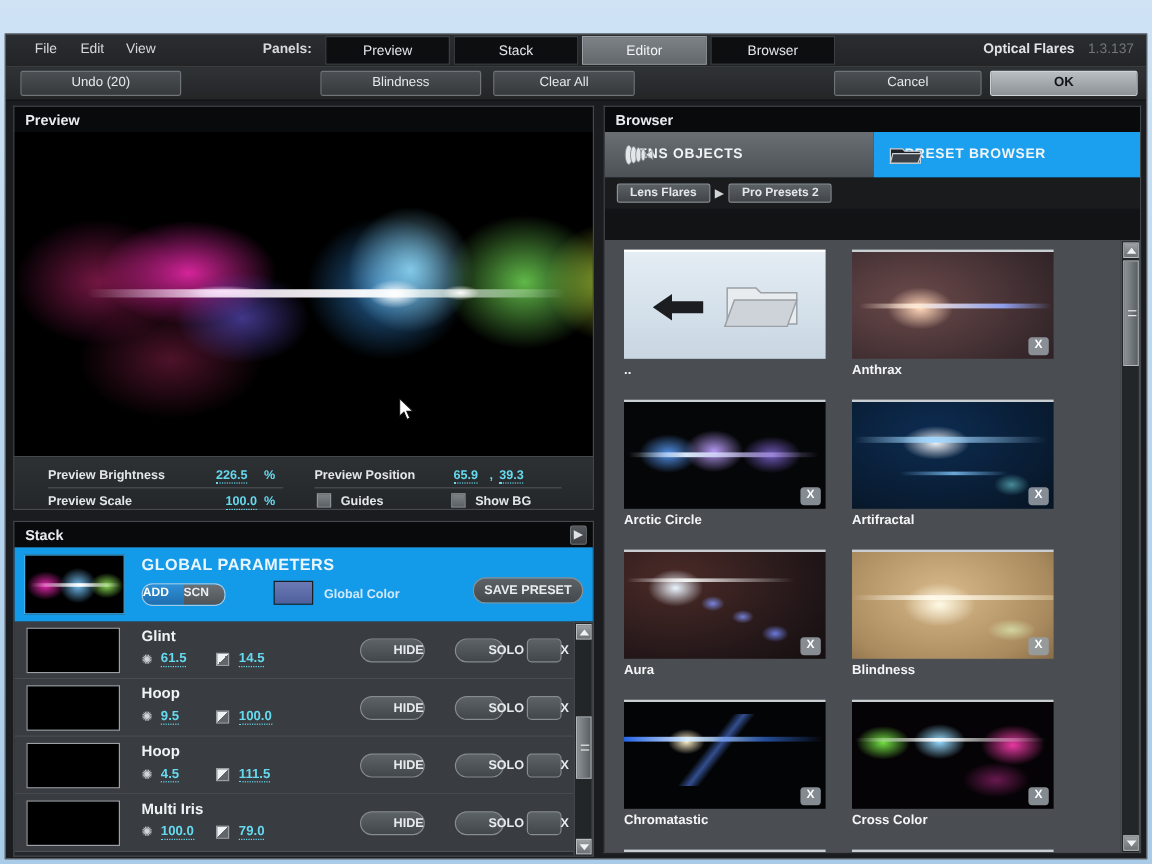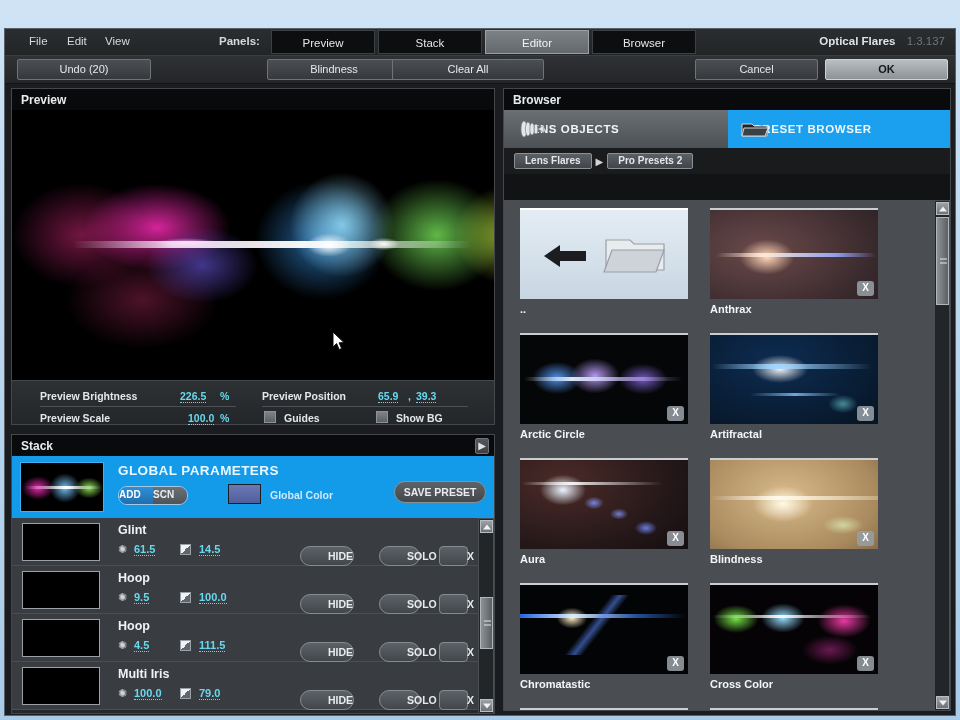--- a/index.html
+++ b/index.html
@@ -187,21 +187,21 @@
            font-weight: bold; color: #f0f3f5; }
   .sunicon { position: absolute; left: 106px; top: 25px; font-size: 11px; color: #cfd4d8; }
   .sval1 { position: absolute; left: 122px; top: 25px; font-size: 11px; color: #66d9ef;
            font-weight: bold; border-bottom: 1px dotted #66d9ef; }
   .sqicon { position: absolute; left: 168px; top: 26px; width: 11px; height: 11px;
             background: linear-gradient(135deg,#f0f2f4 50%, #61666b 50%);
             border: 1px solid #9aa0a6; }
   .sval2 { position: absolute; left: 187px; top: 25px; font-size: 11px; color: #66d9ef;
            font-weight: bold; border-bottom: 1px dotted #66d9ef; }
   .pill {
-    position: absolute; top: 28px; height: 20px; line-height: 18px; text-align: center;
+    position: absolute; top: 14px; height: 20px; line-height: 18px; text-align: center;
     font-size: 10.5px; font-weight: bold; color: #e8ebee; border-radius: 10px;
     background: linear-gradient(180deg,#5d6267,#42474b);
     border: 1px solid #868c91;
     padding-left: 27px;
   }
   .pill.hide { right: 128px; width: 54px; }
   .pill.solo { right: 62px; width: 41px; }
   .pill.xb   { right: 14px; width: 24px; border-radius: 4px; }
 
   
@@ -297,21 +297,21 @@
       </div>
       <div class="brandwrap">
         <span class="brand">Optical Flares</span>
         <span class="ver">1.3.137</span>
       </div>
     </div>
 
     <div class="actionrow">
       <div class="abtn" style="left:12px;  width:134px">Undo (20)</div>
       <div class="abtn" style="left:262px; width:134px">Blindness</div>
-      <div class="abtn" style="left:387px; width:152px">Clear All</div>
+      <div class="abtn" style="left:406px; width:118px">Clear All</div>
       <div class="abtn" style="right:137px; width:123px">Cancel</div>
       <div class="abtn primary" style="right:7px; width:123px">OK</div>
     </div>
 
     <div class="body">
 
       <div class="leftcol">
 
         <div class="panelhdr">
           <span class="t">Preview</span>

